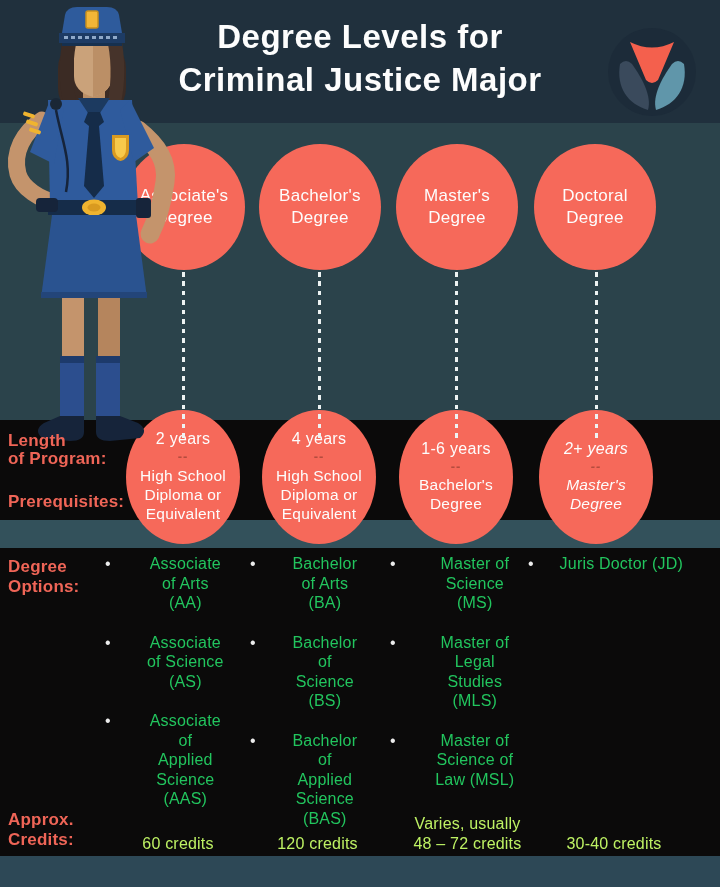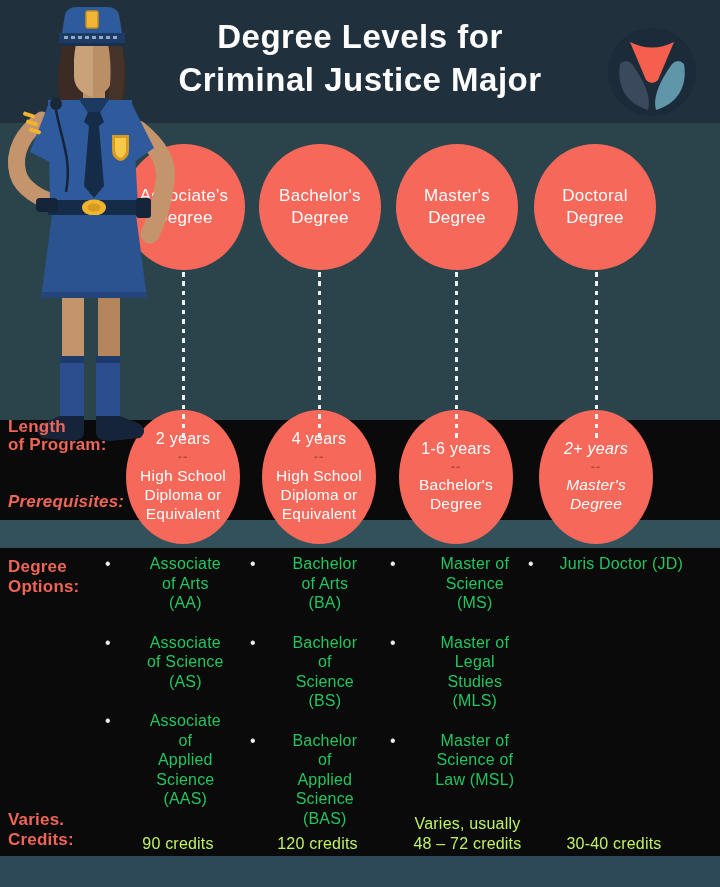--- a/index.html
+++ b/index.html
@@ -45,22 +45,22 @@
   }
   .pc-0{left:126px;} .pc-1{left:262px;} .pc-2{left:399px;} .pc-3{left:539px;font-style:italic;}
   .pc-length{font-size:16px;letter-spacing:.3px;}
   .pc-sep{font-size:13px;font-weight:bold;color:#b44c3e;letter-spacing:1px;line-height:1.1;margin:2px 0;}
   .pc-prereq{font-size:15.5px;line-height:1.22;letter-spacing:.2px;}
   
   .side-label{
     position:absolute;left:8px;z-index:6;color:#ef6557;font-weight:bold;
     font-size:17px;line-height:1.06;letter-spacing:.2px;
   }
-  .lbl-length{top:418px;}
-  .lbl-prereq{top:493px;font-style:italic;}
+  .lbl-length{top:432px;}
+  .lbl-prereq{top:493px;}
   .lbl-options{top:557px;line-height:1.2;}
   .lbl-credits{top:810px;line-height:1.2;}
   
   .opt-col{position:absolute;top:554px;z-index:4;display:flex;flex-direction:column;gap:20px;}
   .col-0{left:105px;width:146px;} .col-1{left:250px;width:135px;}
   .col-2{left:390px;width:155px;} .col-3{left:528px;width:172px;}
   .opt{display:flex;align-items:flex-start;}
   .bullet{color:#ececec;font-size:16px;line-height:19.5px;margin-right:9px;flex:none;}
   .opt-text{flex:1;color:#22c55e;font-size:16px;line-height:19.5px;text-align:center;letter-spacing:.2px;}
   
@@ -142,21 +142,21 @@
     <span class="pc-sep">--</span>
     <span class="pc-prereq pre">Master's
 Degree</span>
   </div>
 
   <div class="side-label lbl-length pre">Length
 of Program:</div>
   <div class="side-label lbl-prereq pre">Prerequisites:</div>
   <div class="side-label lbl-options pre">Degree
 Options:</div>
-  <div class="side-label lbl-credits pre">Varies.
+  <div class="side-label lbl-credits pre">Approx.
 Credits:</div>
 
   <div class="opt-col col-0">
     <div class="opt">
       <span class="bullet">•</span>
       <span class="opt-text pre">Associate
 of Arts
 (AA)</span>
     </div>
     <div class="opt">
@@ -221,21 +221,21 @@
     </div>
   </div>
 
   <div class="opt-col col-3">
     <div class="opt">
       <span class="bullet">•</span>
       <span class="opt-text pre">Juris Doctor (JD)</span>
     </div>
   </div>
 
-  <div class="credit-box cb-0 pre">90 credits</div>
+  <div class="credit-box cb-0 pre">60 credits</div>
   <div class="credit-box cb-1 pre">120 credits</div>
   <div class="credit-box cb-2 pre">Varies, usually
 48 – 72 credits</div>
   <div class="credit-box cb-3 pre">30-40 credits</div>
 
   <svg class="officer" viewBox="0 0 180 448">
 
     <path d="M138,130 C158,146 168,162 165,182 C162,204 156,222 150,234" fill="none" stroke="#c4946c" stroke-width="19" stroke-linecap="round"></path>
 
     <path d="M42,120 C24,132 12,152 18,174 C22,188 40,200 58,203" fill="none" stroke="#c4946c" stroke-width="17" stroke-linecap="round"></path>

